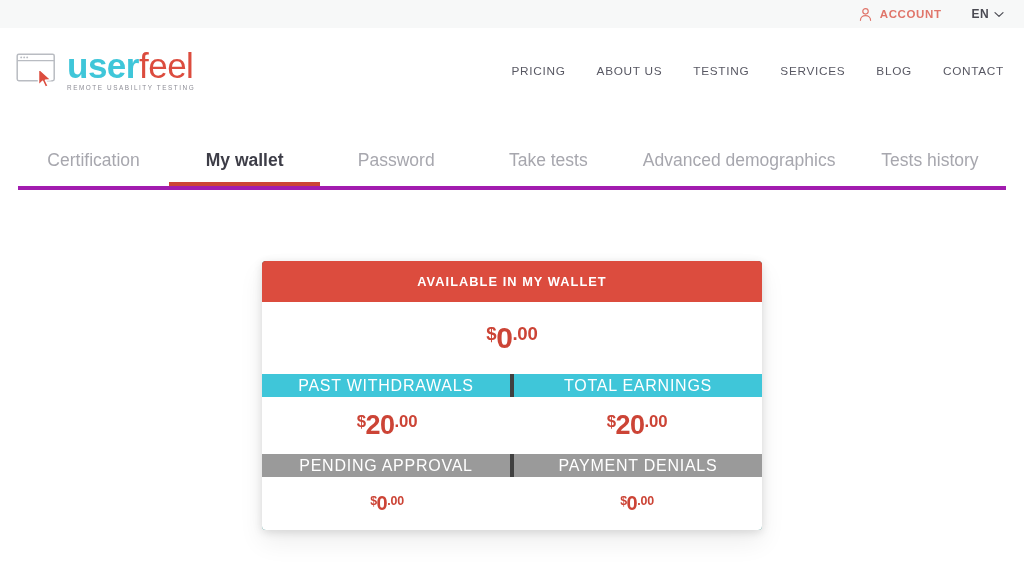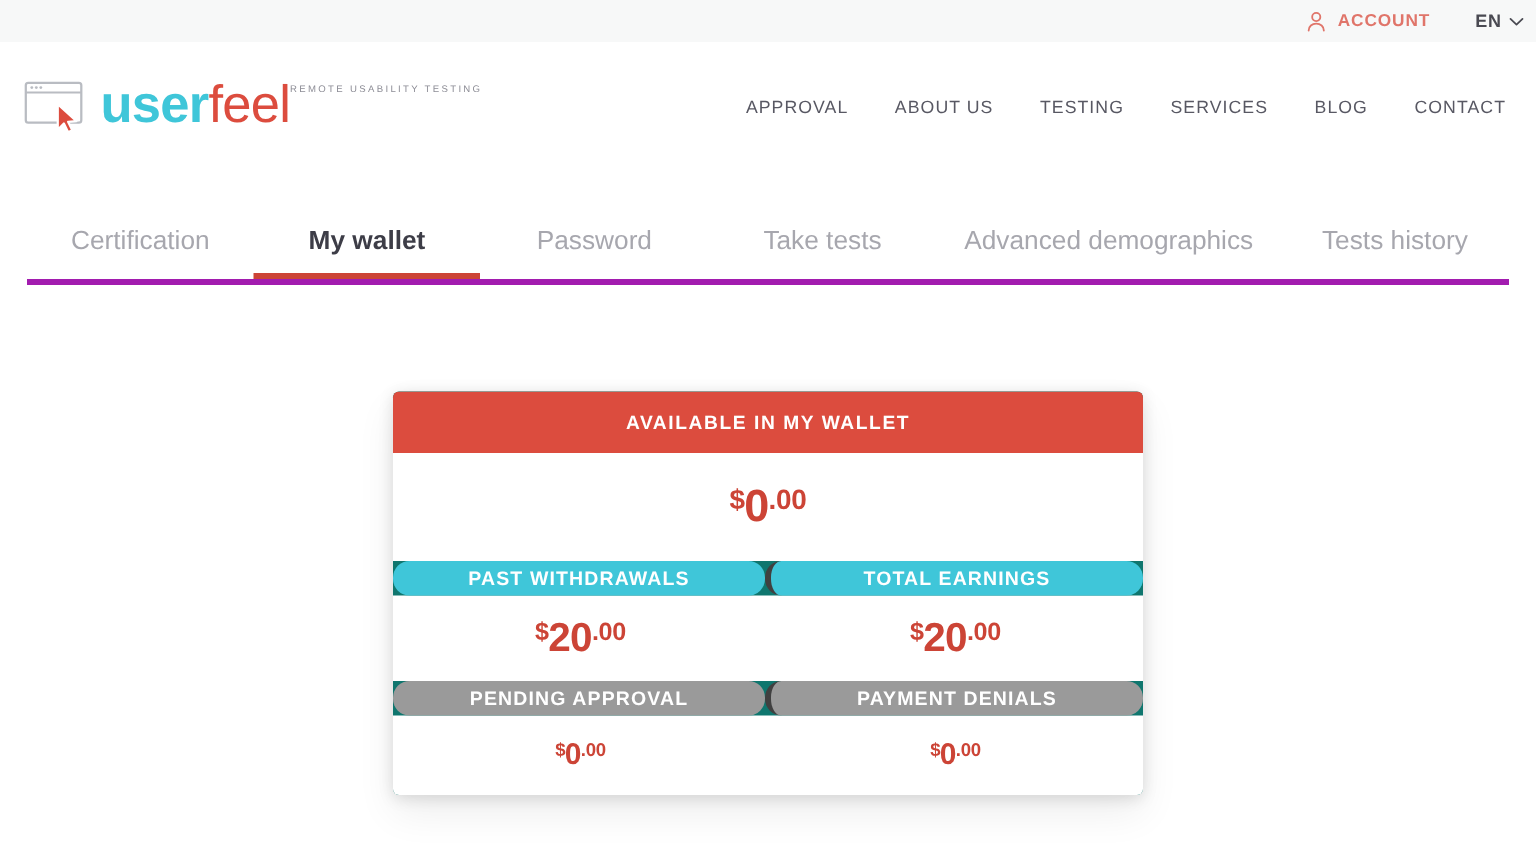--- a/index.html
+++ b/index.html
@@ -13,21 +13,21 @@
     -webkit-font-smoothing: antialiased;
   }
 
   
   .topbar {
     height: 28px;
     background: #f7f8f8;
     display: flex;
     align-items: center;
     justify-content: flex-end;
-    padding-right: 8px;
+    padding-right: 20px;
   }
   .account-link {
     display: flex;
     align-items: center;
     gap: 7px;
     color: #e0756a;
     font-size: 11.5px;
     font-weight: 600;
     letter-spacing: 0.6px;
     cursor: pointer;
@@ -49,21 +49,21 @@
   
   .header {
     height: 85px;
     background: #ffffff;
     display: flex;
     align-items: center;
     padding: 0 20px 0 16px;
   }
   .logo { display: flex; align-items: center; gap: 7px; cursor: pointer; }
   .logo-mark { display: block; width: 44px; height: 38px; flex: none; }
-  .logo-text { display: flex; }
+  .logo-text { display: flex; flex-direction: column; }
   .logo-word {
     font-size: 35px;
     font-weight: 700;
     line-height: 0.93;
     letter-spacing: -0.5px;
   }
   .logo-user { color: #3fc6d9; }
   .logo-feel { color: #dc4c3e; font-weight: 400; }
   .logo-tag {
     font-size: 6.4px;
@@ -170,24 +170,23 @@
   .split-head {
     display: flex;
     height: 23px;
   }
   .split-head .cell {
     flex: 1;
     display: flex;
     align-items: center;
     justify-content: center;
     color: #ffffff;
-    font-size: 13px;
-    font-weight: 700;
+    font-size: 16px;
+    font-weight: 400;
     letter-spacing: 0.75px;
-    border-radius: 11px;
   }
   .split-head .cell + .cell { border-left: 4px solid #404040; }
   .head-teal .cell { background: #3fc6d9; }
   .head-gray .cell { background: #9a9a9a; }
 
   .split-values {
     display: flex;
     background: #ffffff;
   }
   .split-values .cell {
@@ -236,21 +235,21 @@
     </span>
     <span class="logo-text">
       <span class="logo-word">
         <span class="logo-user">user</span><span class="logo-feel">feel</span>
       </span>
       <span class="logo-tag">REMOTE USABILITY TESTING</span>
     </span>
   </div>
 
   <nav class="mainnav">
-    <a>APPROVAL</a>
+    <a>PRICING</a>
     <a>ABOUT US</a>
     <a>TESTING</a>
     <a>SERVICES</a>
     <a>BLOG</a>
     <a>CONTACT</a>
   </nav>
 </div>
 
 <div class="tabstrip">
   <div class="tab tab-cert">

